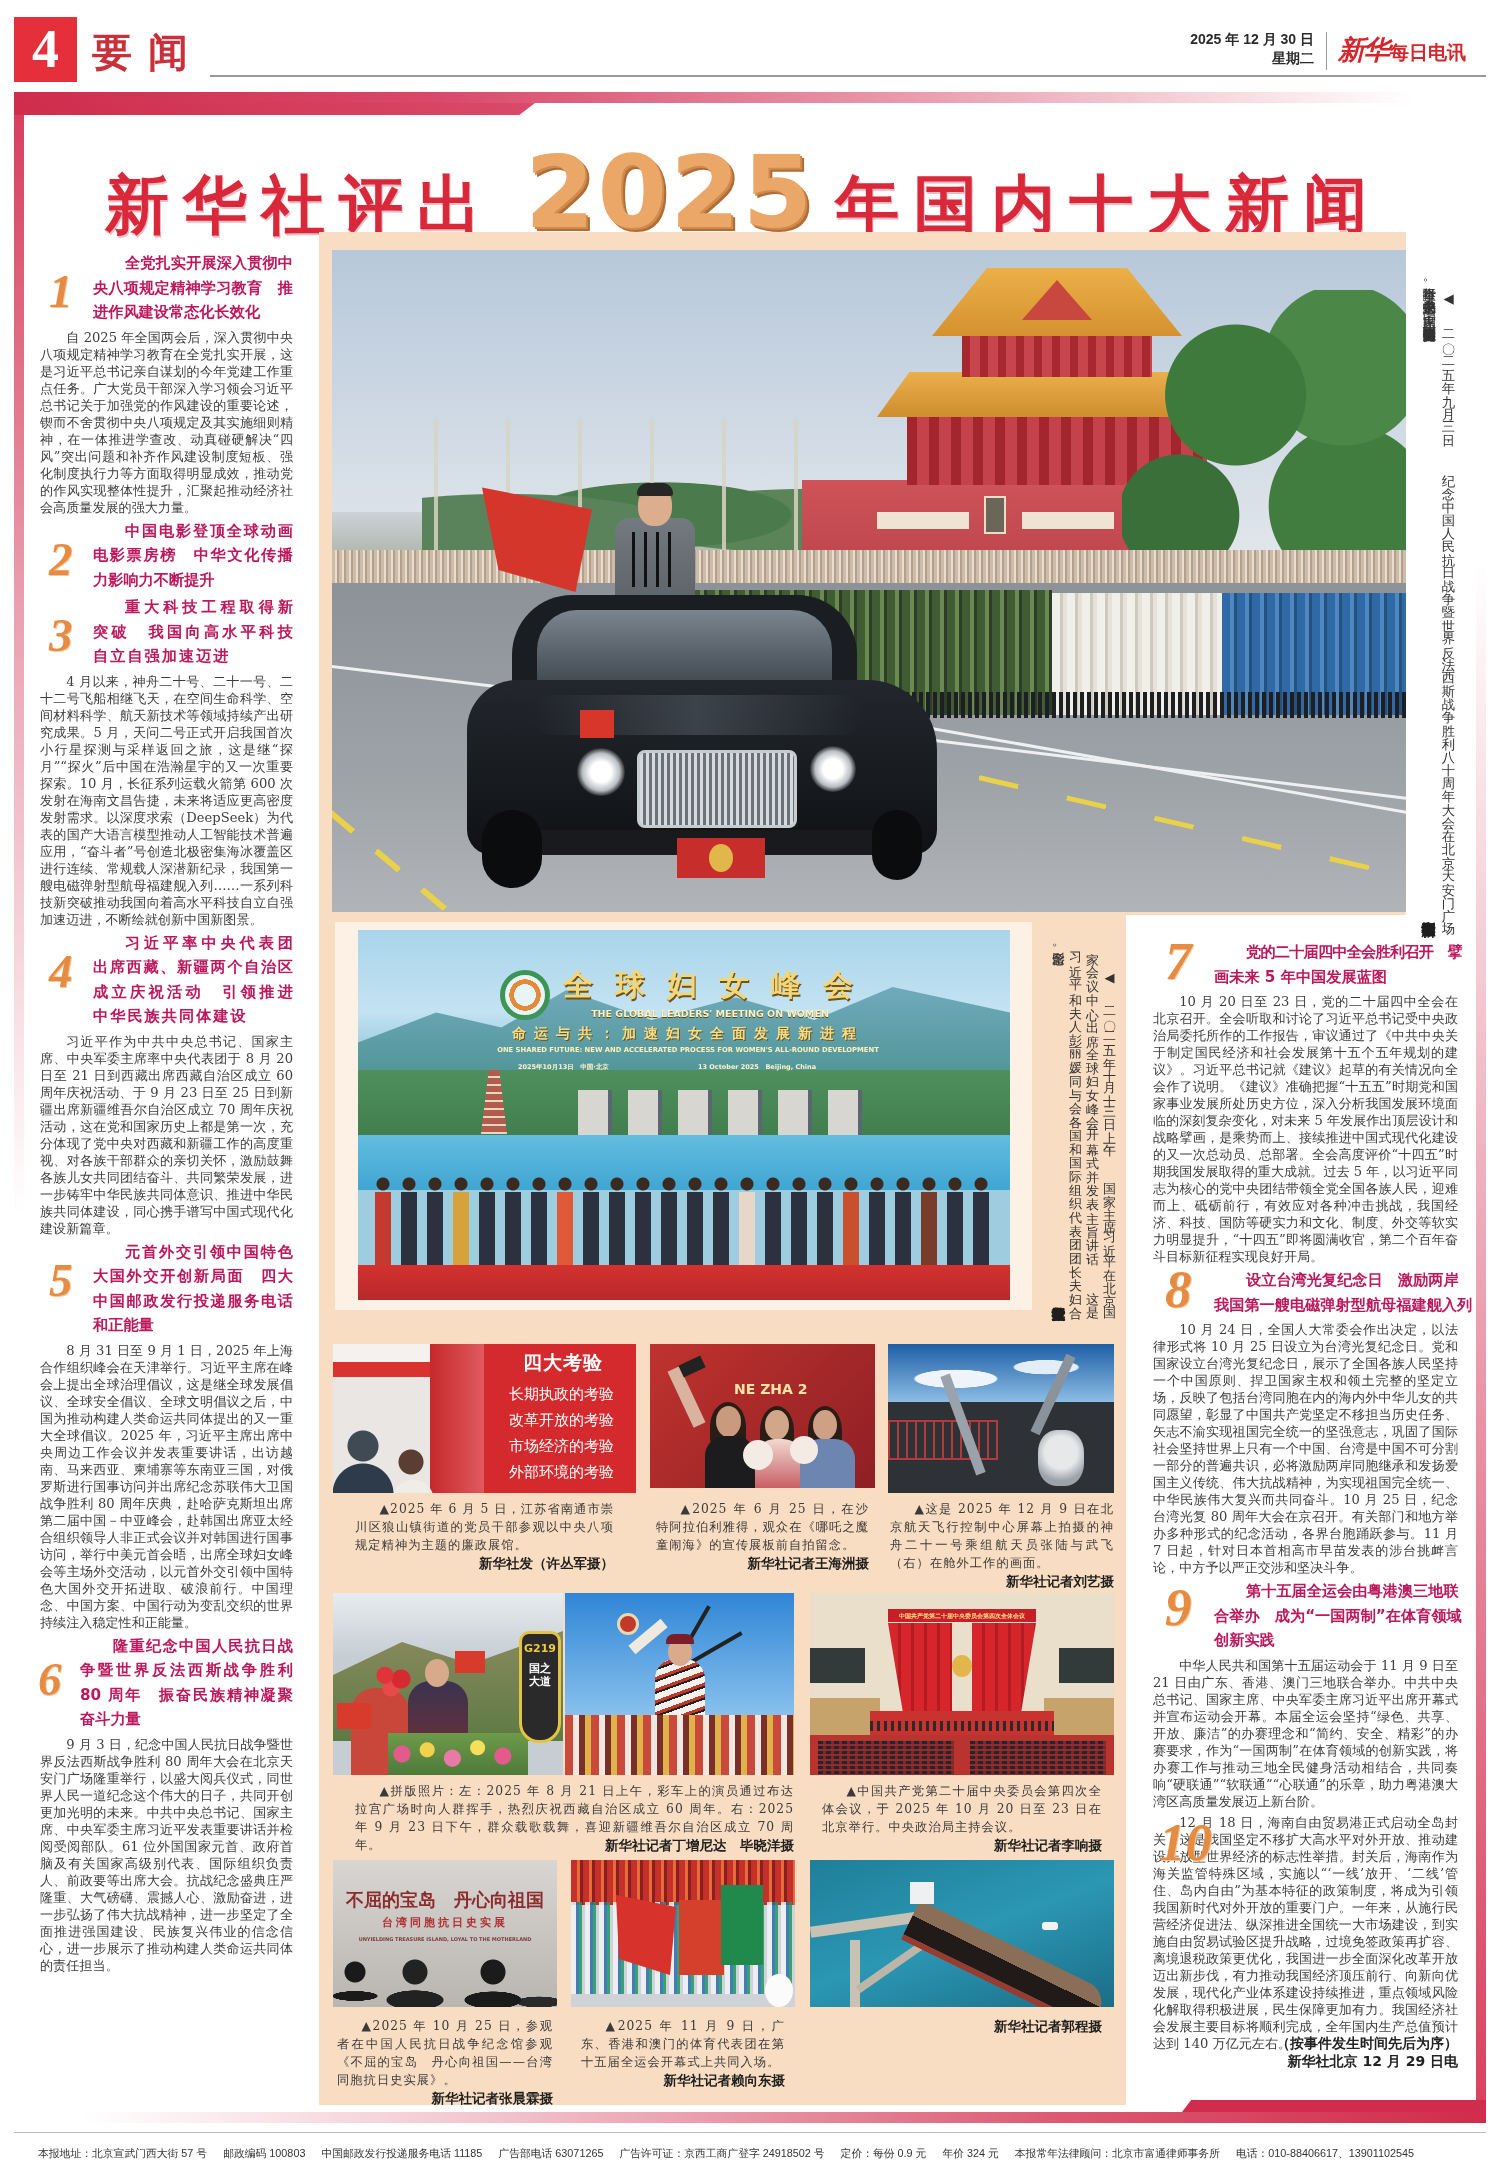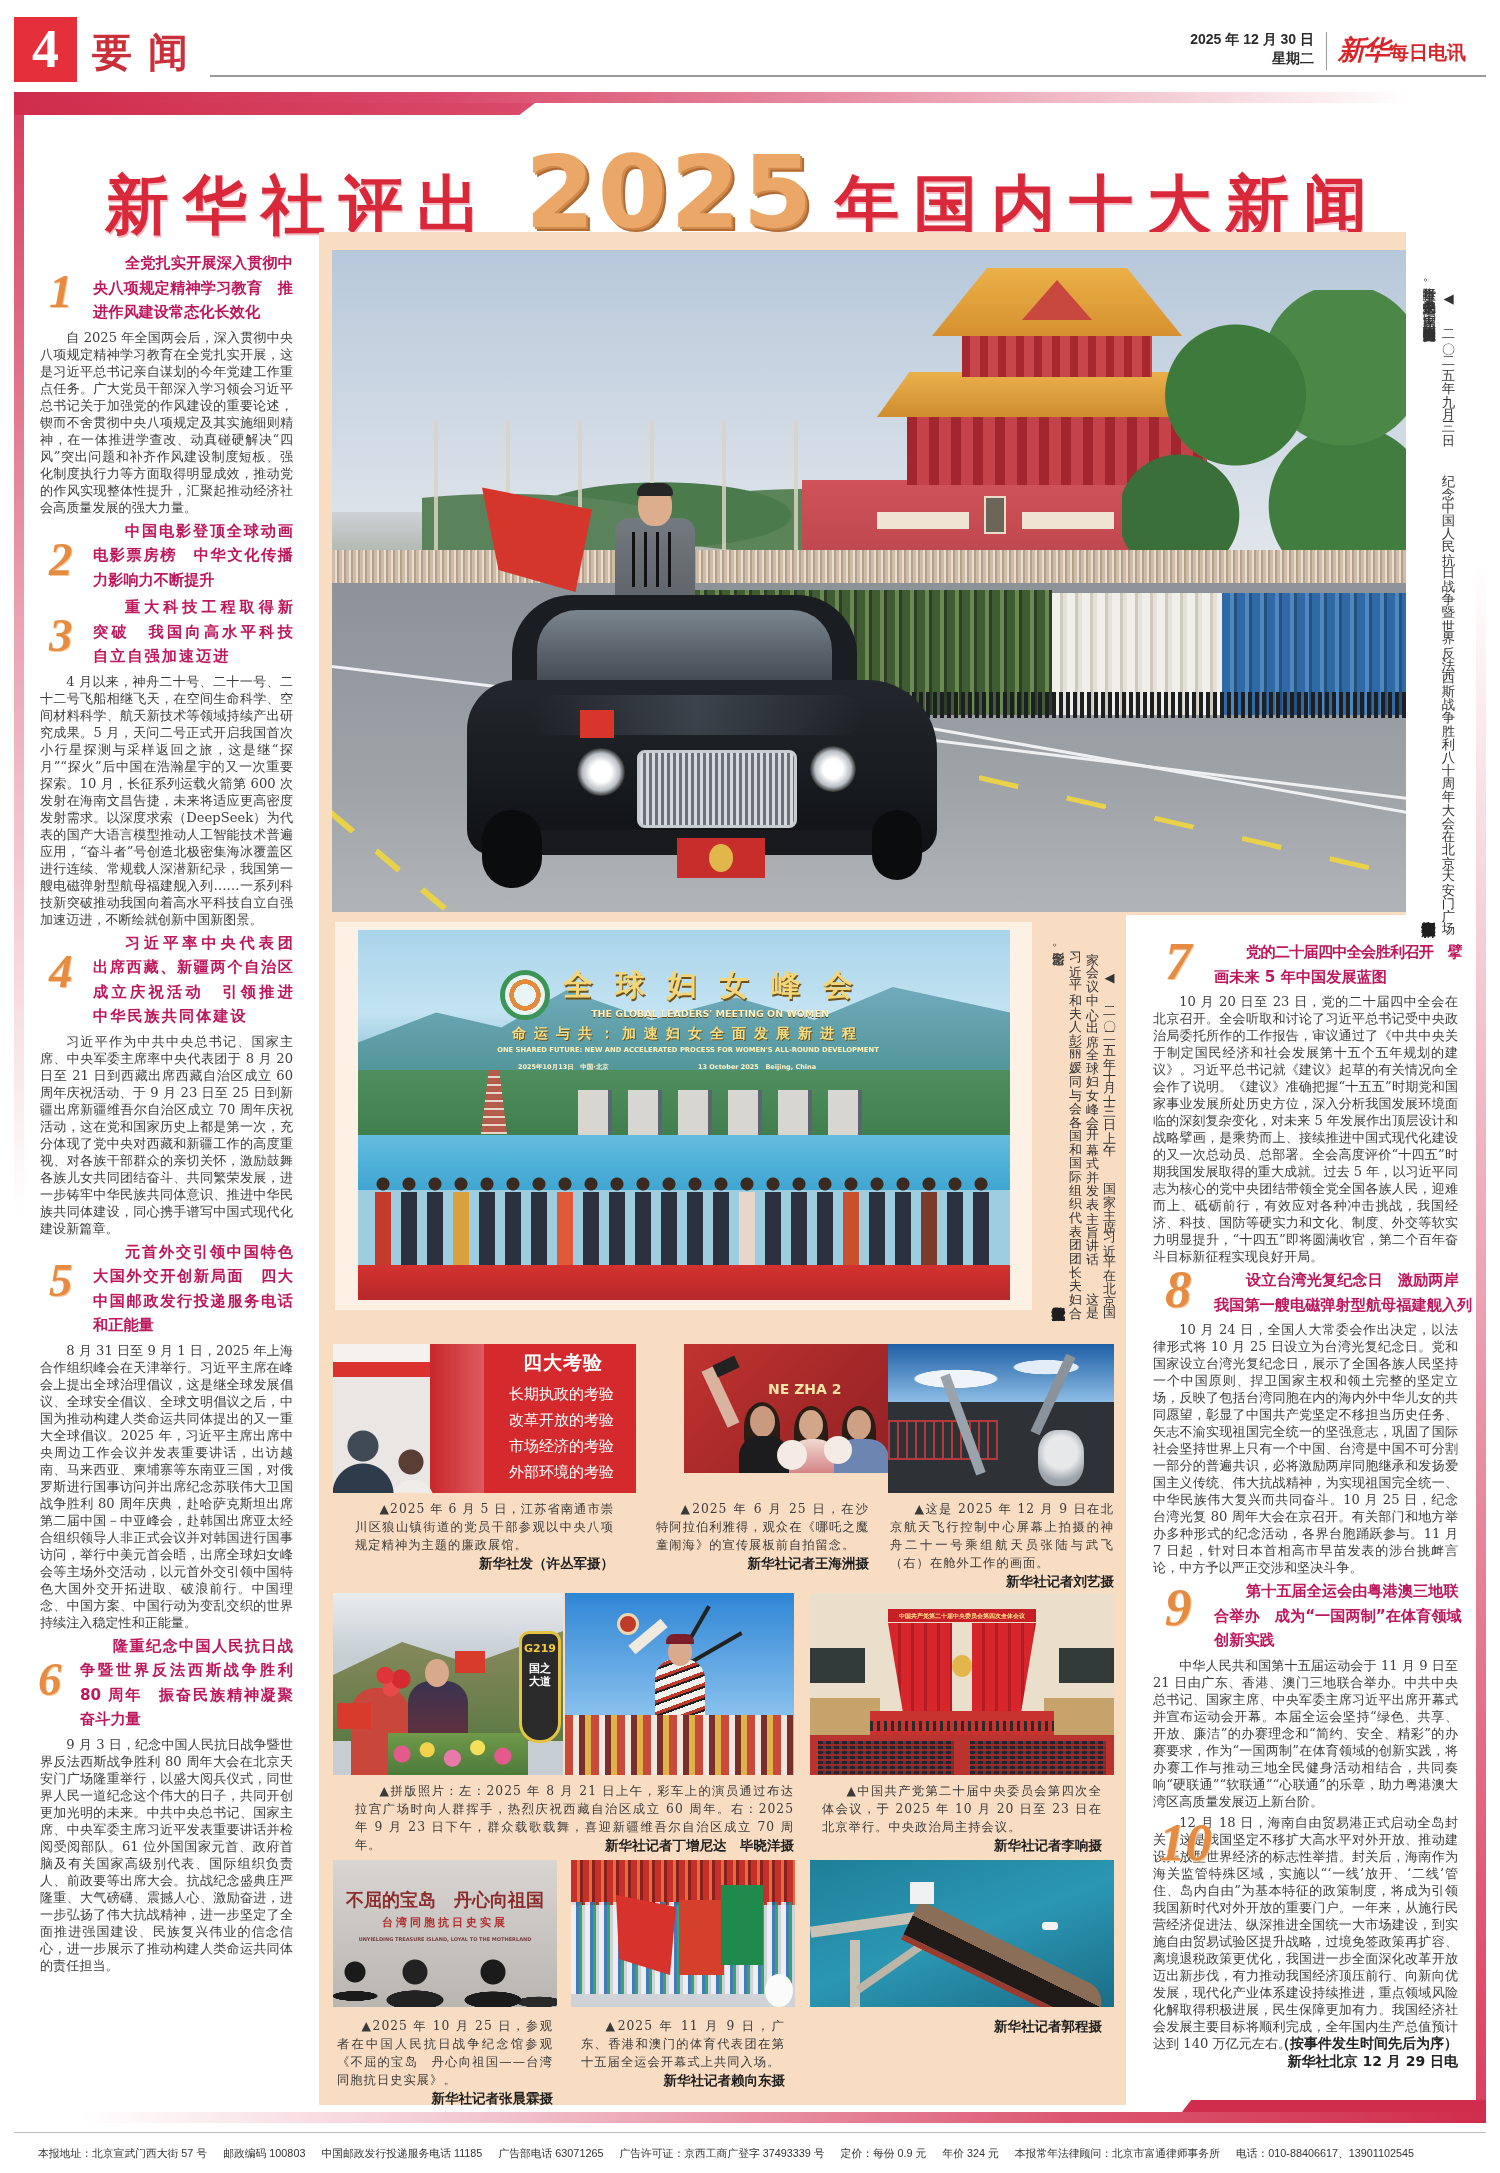--- a/index.html
+++ b/index.html
@@ -206,21 +206,21 @@
   <i class="s" style="left:0;top:0;width:97px;height:149px;background:linear-gradient(#f4f1ee 0 12%,#d9322f 12% 22%,#e9e6e3 22% 100%)"></i>
   <i class="s" style="left:97px;top:0;width:54px;height:149px;background:linear-gradient(90deg,#c6282c,#e05a5e)"></i>
   <i class="s" style="left:0;top:80px;width:100px;height:69px;background:radial-gradient(circle at 30px 22px,#3f4a55 0 15px,transparent 16px),radial-gradient(ellipse at 30px 70px,#2e3b4a 0 30px,transparent 31px),radial-gradient(circle at 78px 38px,#5a3d33 0 12px,transparent 13px),radial-gradient(ellipse at 80px 75px,#f0ece8 0 20px,transparent 21px)"></i>
   <span class="ov" style="left:190px;top:6px;font:bold 19px/24px 'DejaVu Sans',sans-serif;color:#fff;letter-spacing:1px">四大考验</span>
   <span class="ov" style="left:176px;top:40px;font:15px/20px 'DejaVu Sans',sans-serif;color:#fff">长期执政的考验</span>
   <span class="ov" style="left:176px;top:66px;font:15px/20px 'DejaVu Sans',sans-serif;color:#fff">改革开放的考验</span>
   <span class="ov" style="left:176px;top:92px;font:15px/20px 'DejaVu Sans',sans-serif;color:#fff">市场经济的考验</span>
   <span class="ov" style="left:176px;top:118px;font:15px/20px 'DejaVu Sans',sans-serif;color:#fff">外部环境的考验</span>
 </figure>
 
-<figure class="photo" style="left:684px;top:1344px;width:225px;height:129px;background:linear-gradient(135deg,#c0332f,#8e1f24)">
+<figure class="photo" style="left:650px;top:1344px;width:225px;height:144px;background:linear-gradient(135deg,#c0332f,#8e1f24)">
   <span class="ov" style="left:84px;top:36px;font:bold 14px/18px 'DejaVu Sans',sans-serif;color:#f7e3a6">NE ZHA 2</span>
   <i class="s" style="left:30px;top:22px;width:13px;height:62px;background:#d9b3a0;transform:rotate(-25deg)"></i>
   <i class="s" style="left:30px;top:16px;width:24px;height:13px;background:#222;transform:rotate(-25deg)"></i>
   <i class="s" style="left:60px;top:58px;width:36px;height:50px;background:#2a1d16;border-radius:50% 50% 30% 30%"></i>
   <i class="s" style="left:66px;top:62px;width:25px;height:31px;background:#c99a7e;border-radius:50%"></i>
   <i class="s" style="left:55px;top:92px;width:50px;height:57px;background:#1c1c1e;border-radius:20px 20px 0 0"></i>
   <i class="s" style="left:110px;top:62px;width:34px;height:50px;background:#2a1d16;border-radius:50% 50% 30% 30%"></i>
   <i class="s" style="left:115px;top:66px;width:24px;height:30px;background:#d2a688;border-radius:50%"></i>
   <i class="s" style="left:105px;top:95px;width:48px;height:54px;background:linear-gradient(#f1d9d2,#c3525a);border-radius:20px 20px 0 0"></i>
   <i class="s" style="left:158px;top:62px;width:34px;height:50px;background:#2a1d16;border-radius:50% 50% 30% 30%"></i>
@@ -412,18 +412,18 @@
 <div class="abs frame-right"></div>
 <div class="abs band-bottom"></div>
 <div class="abs band-bottom-thick"></div>
 
 <div class="abs footer-rule"></div>
 <footer class="abs footer">
   <span>本报地址：北京宣武门西大街 57 号</span>
   <span>邮政编码 100803</span>
   <span>中国邮政发行投递服务电话 11185</span>
   <span>广告部电话 63071265</span>
-  <span>广告许可证：京西工商广登字 37493339 号</span>
+  <span>广告许可证：京西工商广登字 24918502 号</span>
   <span>定价：每份 0.9 元</span>
   <span>年价 324 元</span>
   <span>本报常年法律顾问：北京市富通律师事务所</span>
   <span>电话：010-88406617、13901102545</span>
 </footer>
 
 </body></html>

